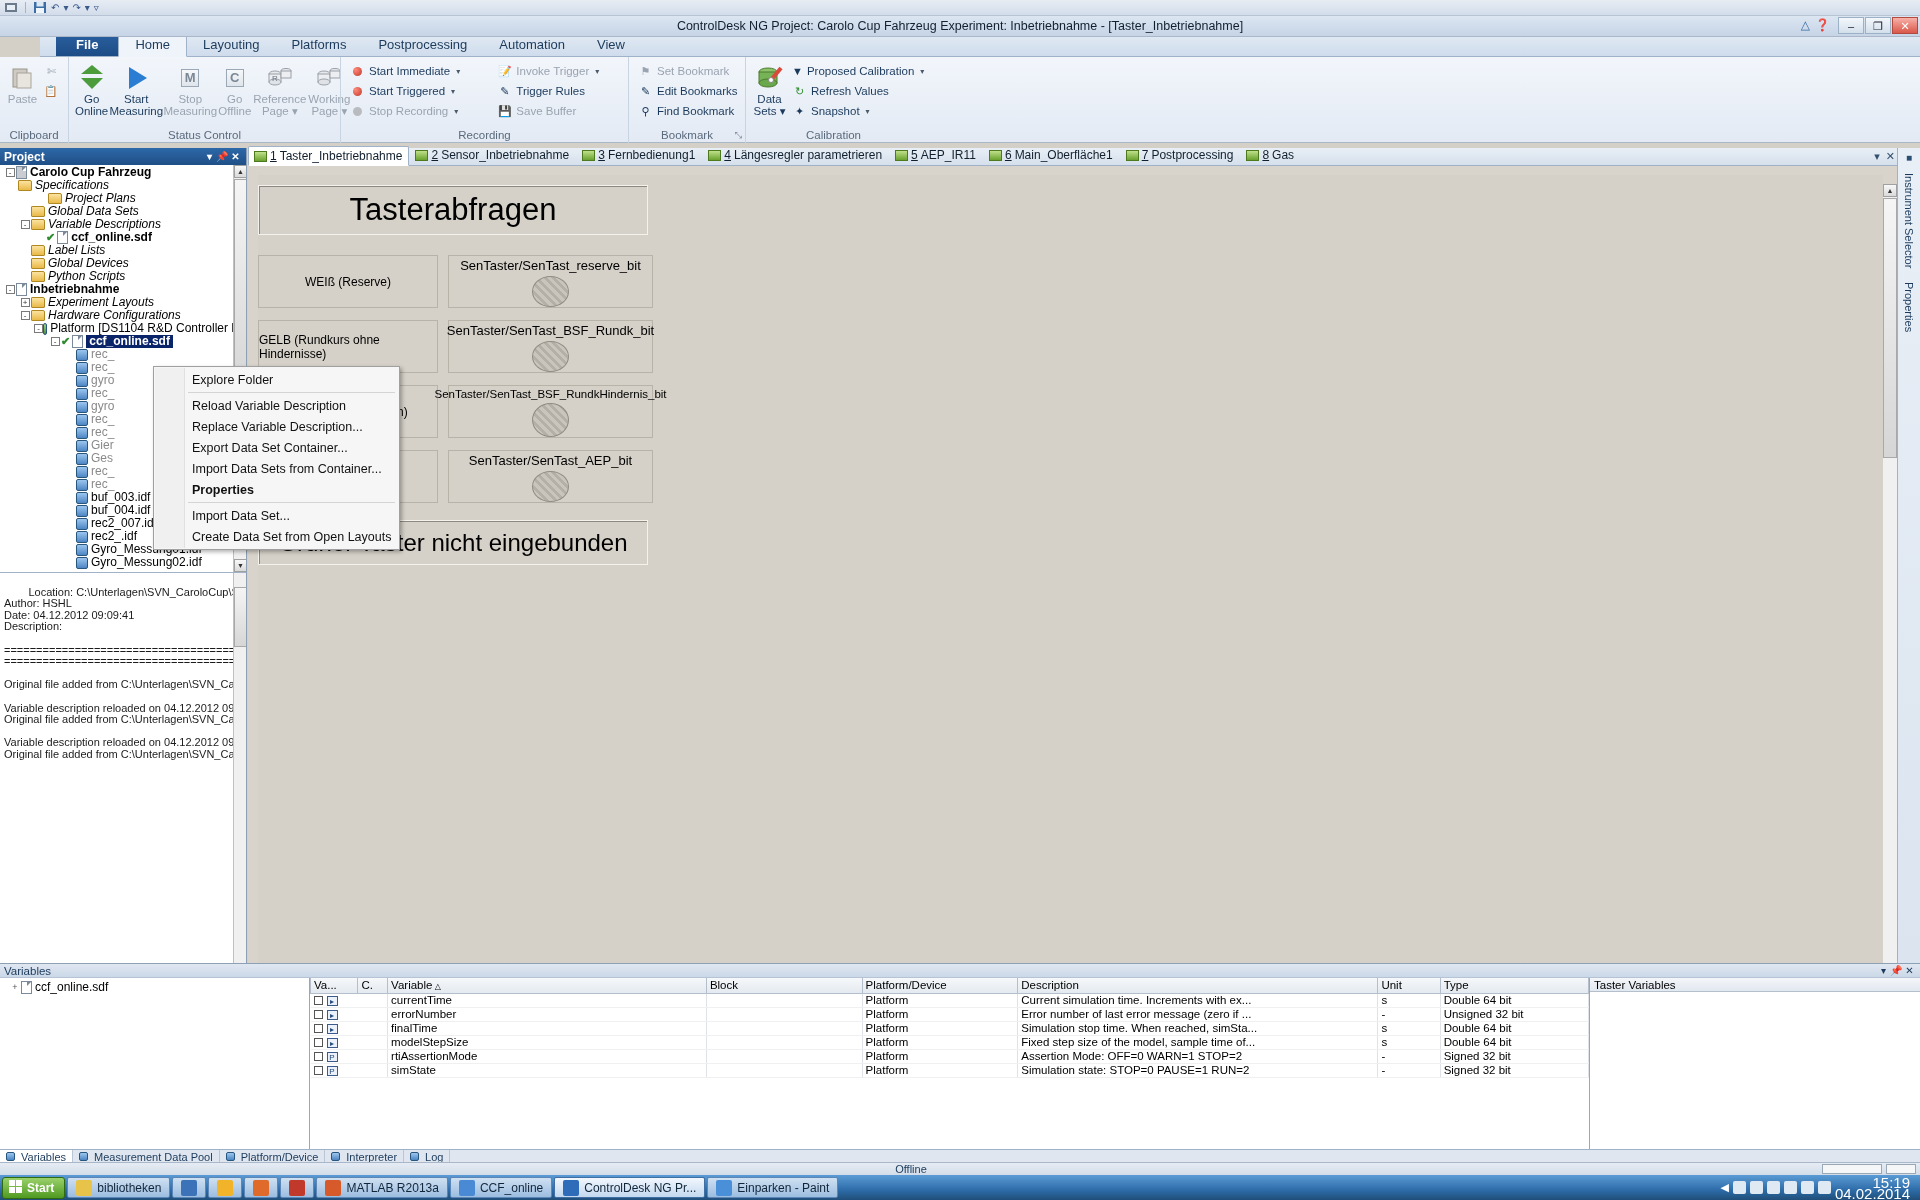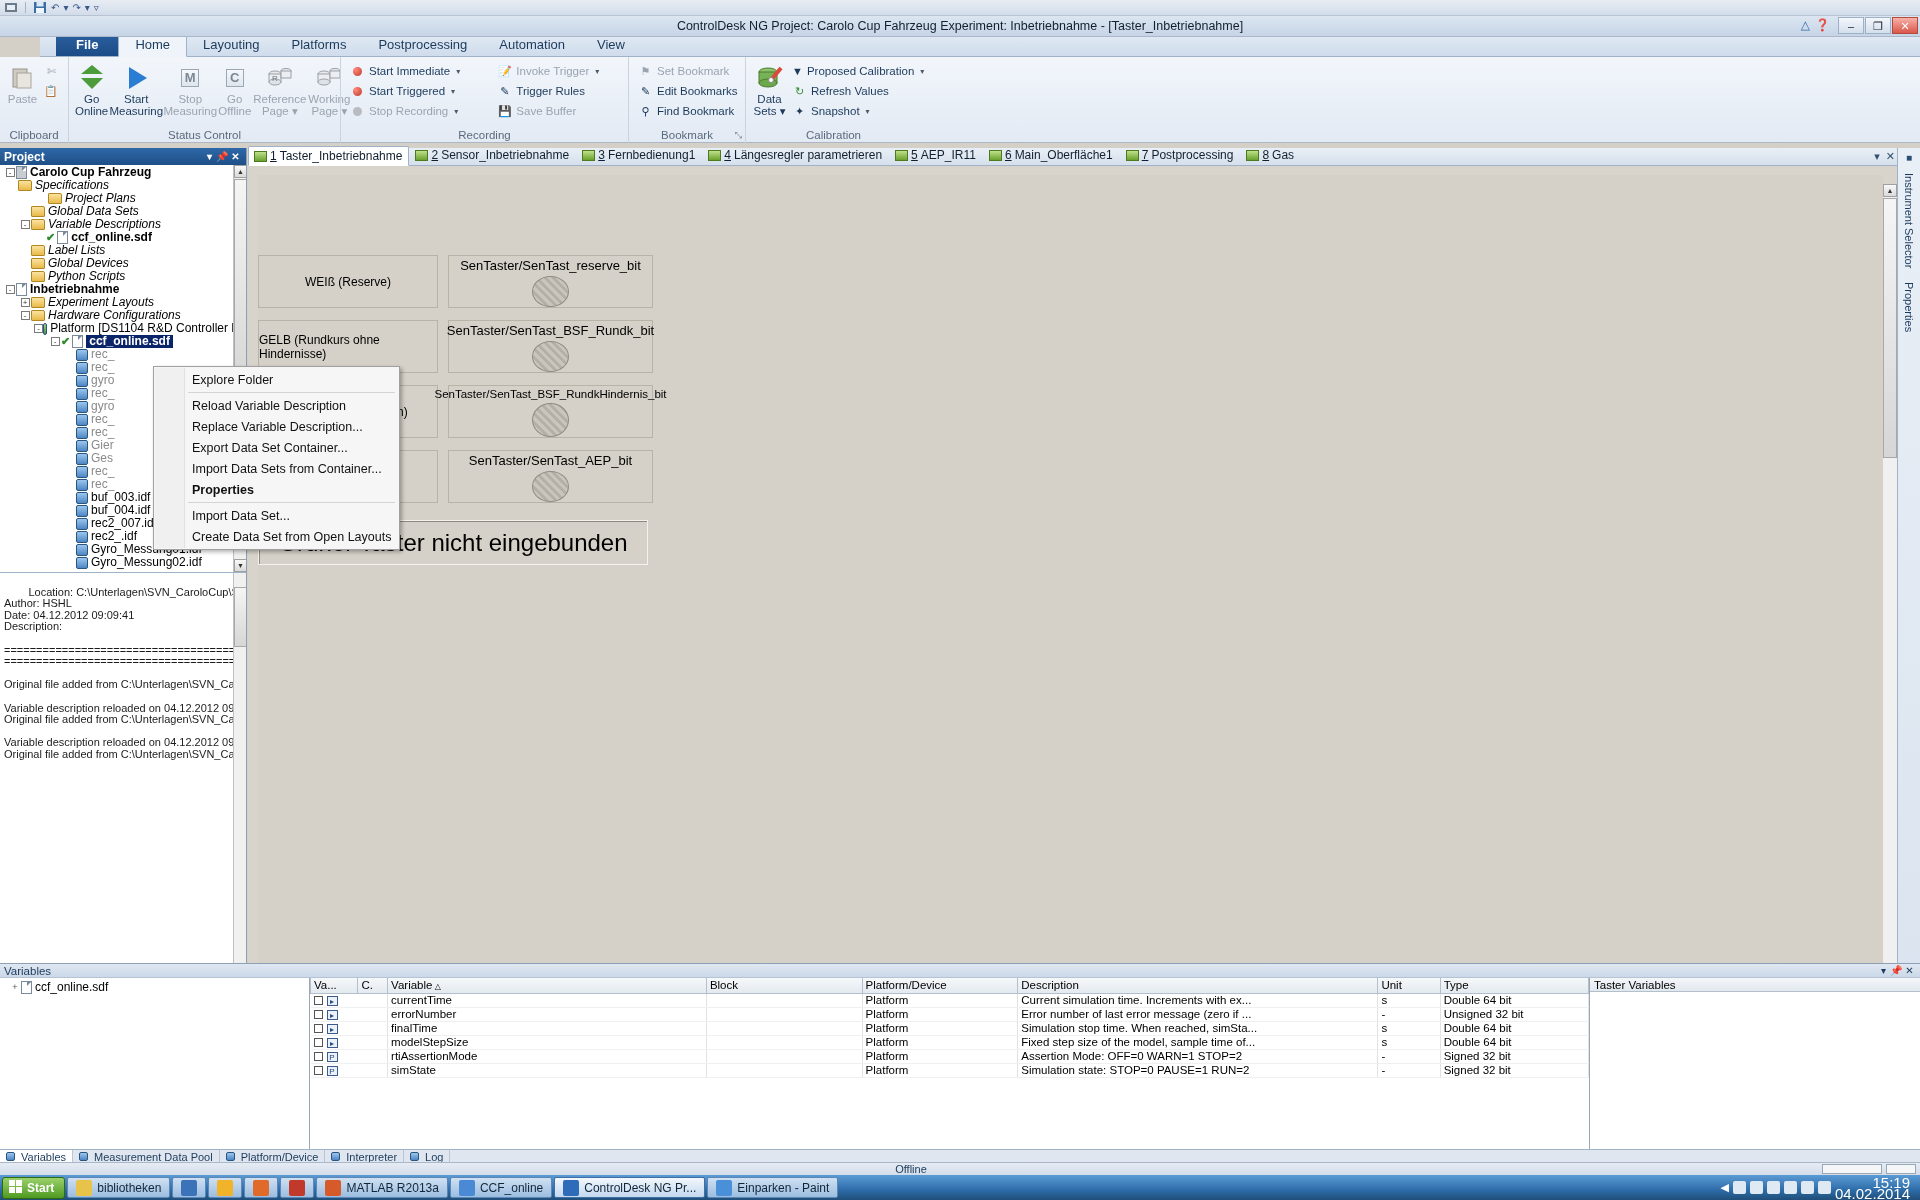--- a/index.html
+++ b/index.html
@@ -719,20 +719,23 @@
           <div class="dct">
             <span class="pen"></span>
             <span style="text-decoration: underline;">8</span>
             <span>Gas</span>
           </div>
         </div>
 
       <div class="canvaswrap">
         <div class="canvas">
 
+          <div class="instr title" style="left:0px; top:10px; width:390px; height:50px;">
+            <span style="font-size:31px;">Tasterabfragen</span>
+          </div>
 
           <div class="lbl" style="left:0px;top:80px;width:180px;height:53px;">
             <span>WEIß (Reserve)</span>
           </div>
           <div class="disp" style="left:190px;top:80px;width:205px;height:53px;">
             <span class="cap">SenTaster/SenTast_reserve_bit</span>
             <span class="led"></span>
           </div>
 
           <div class="lbl" style="left:0px;top:145px;width:180px;height:53px;">

